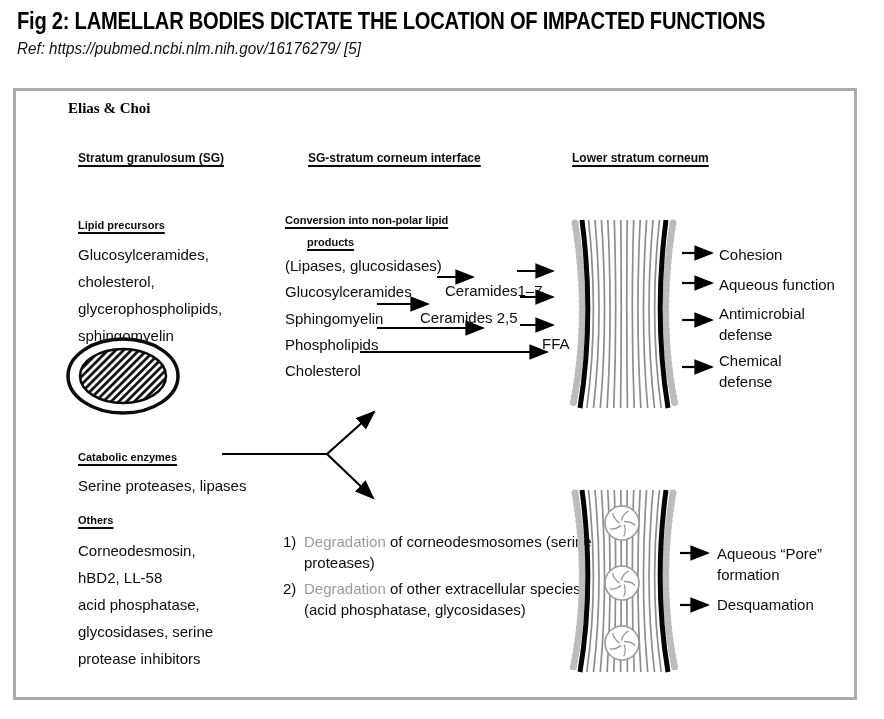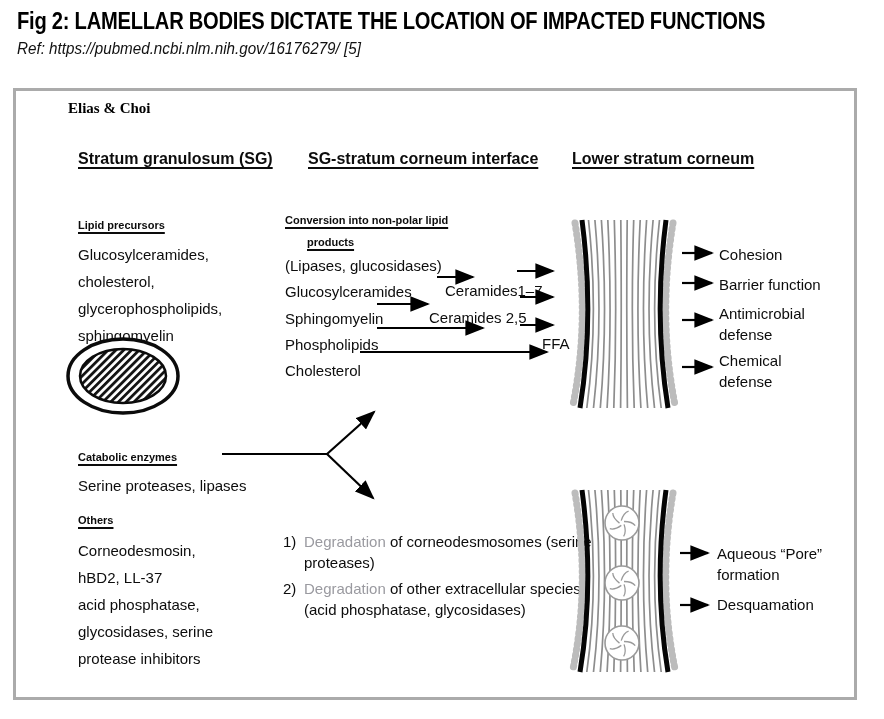--- a/index.html
+++ b/index.html
@@ -7,21 +7,21 @@
         font-family:"Liberation Sans",sans-serif;color:#0c0c0c;}
   .title{position:absolute;left:17px;top:6px;font-weight:bold;font-size:24px;line-height:30px;
          letter-spacing:-0.3px;white-space:nowrap;color:#000;
          transform:scaleX(0.84);transform-origin:0 0;}
   .ref{position:absolute;left:17px;top:40px;font-style:italic;font-size:16px;white-space:nowrap;
        transform:scaleX(0.95);transform-origin:0 0;color:#111;}
   .figure-box{position:absolute;left:13px;top:88px;width:838px;height:606px;
               border:3px solid #ababab;background:#fff;font-size:15px;line-height:21px;}
   .abs{position:absolute;}
   .attrib{font-family:"Liberation Serif",serif;font-weight:bold;font-size:15px;color:#000;}
-  .colhead{font-weight:bold;font-size:16px;text-decoration:underline;
+  .colhead{font-weight:bold;font-size:12px;text-decoration:underline;
            text-decoration-thickness:1.5px;text-underline-offset:3px;}
   .sechead{font-weight:bold;font-size:11px;text-decoration:underline;
            text-decoration-thickness:1.5px;text-underline-offset:3px;}
   .ml{white-space:pre-line;}
   .leftlist{line-height:27px;}
   .deg{position:absolute;width:312px;}
   .deg-num{position:absolute;left:0;top:0;}
   .deg-text{margin-left:21px;white-space:pre-line;}
   .gray{color:#9a9aa0;}
   .struct{position:absolute;}
@@ -58,34 +58,34 @@
       </defs>
       <ellipse cx="63" cy="42" rx="55" ry="37" fill="#fff" stroke="#0b0b0b" stroke-width="3.5"></ellipse>
       <ellipse cx="63" cy="42" rx="43" ry="27" fill="url(#hatch)" stroke="#0b0b0b" stroke-width="2.5"></ellipse>
     </svg>
 
     <div class="abs sechead" style="left:62px;top:356px;">Catabolic enzymes</div>
     <div class="abs" style="left:62px;top:384px;">Serine proteases, lipases</div>
 
     <div class="abs sechead" style="left:62px;top:419px;">Others</div>
     <div class="abs ml leftlist" style="left:62px;top:446px;">Corneodesmosin,
-hBD2, LL-37
+hBD2, LL-58
 acid phosphatase,
 glycosidases, serine
 protease inhibitors</div>
 
     <div class="abs sechead" style="left:269px;top:119px;">Conversion into non-polar lipid</div>
     <div class="abs sechead" style="left:291px;top:141px;">products</div>
     <div class="abs" style="left:269px;top:164px;">(Lipases, glucosidases)</div>
 
     <div class="abs" style="left:269px;top:190px;">Glucosylceramides</div>
     <div class="abs" style="left:429px;top:189px;">Ceramides1–7</div>
 
     <div class="abs" style="left:269px;top:217px;">Sphingomyelin</div>
-    <div class="abs" style="left:413px;top:216px;">Ceramides 2,5</div>
+    <div class="abs" style="left:404px;top:216px;">Ceramides 2,5</div>
 
     <div class="abs" style="left:269px;top:243px;">Phospholipids</div>
     <div class="abs" style="left:482px;top:242px;margin-left:44px;">FFA</div>
 
     <div class="abs" style="left:269px;top:269px;">Cholesterol</div>
 
     <div class="deg" style="left:267px;top:440px;">
       <span class="deg-num">1)</span>
       <div class="deg-text"><span class="gray">Degradation</span><span> of corneodesmosomes (serine
 proteases)</span></div>
@@ -145,21 +145,21 @@
         <path d="M59.0,93.5 Q67.2,93.5 70.2,97.6" stroke="#9a9a9a" stroke-width="1.3" fill="none"></path>
         <circle cx="57" cy="155" r="17" fill="#fff" stroke="#9a9a9a" stroke-width="1.6"></circle>
         <path d="M59.1,156.4 Q61.6,164.2 58.6,168.4" stroke="#9a9a9a" stroke-width="1.3" fill="none"></path>
         <path d="M56.3,157.4 Q49.7,162.2 44.8,160.7" stroke="#9a9a9a" stroke-width="1.3" fill="none"></path>
         <path d="M54.5,155.1 Q47.9,150.3 47.8,145.1" stroke="#9a9a9a" stroke-width="1.3" fill="none"></path>
         <path d="M56.2,152.6 Q58.7,144.8 63.6,143.2" stroke="#9a9a9a" stroke-width="1.3" fill="none"></path>
         <path d="M59.0,153.5 Q67.2,153.5 70.2,157.6" stroke="#9a9a9a" stroke-width="1.3" fill="none"></path>
       </svg>
 
     <div class="abs rlabel" style="left:703px;top:153px;">Cohesion</div>
-    <div class="abs rlabel" style="left:703px;top:183px;">Barrier function</div>
+    <div class="abs rlabel" style="left:703px;top:183px;">Aqueous function</div>
     <div class="abs rlabel ml" style="left:703px;top:212px;">Antimicrobial
 defense</div>
     <div class="abs rlabel ml" style="left:703px;top:259px;">Chemical
 defense</div>
     <div class="abs rlabel ml" style="left:701px;top:452px;">Aqueous “Pore”
 formation</div>
     <div class="abs rlabel" style="left:701px;top:503px;">Desquamation</div>
 
     <svg class="overlay" width="838" height="606" viewBox="0 0 838 606">
       <defs>

